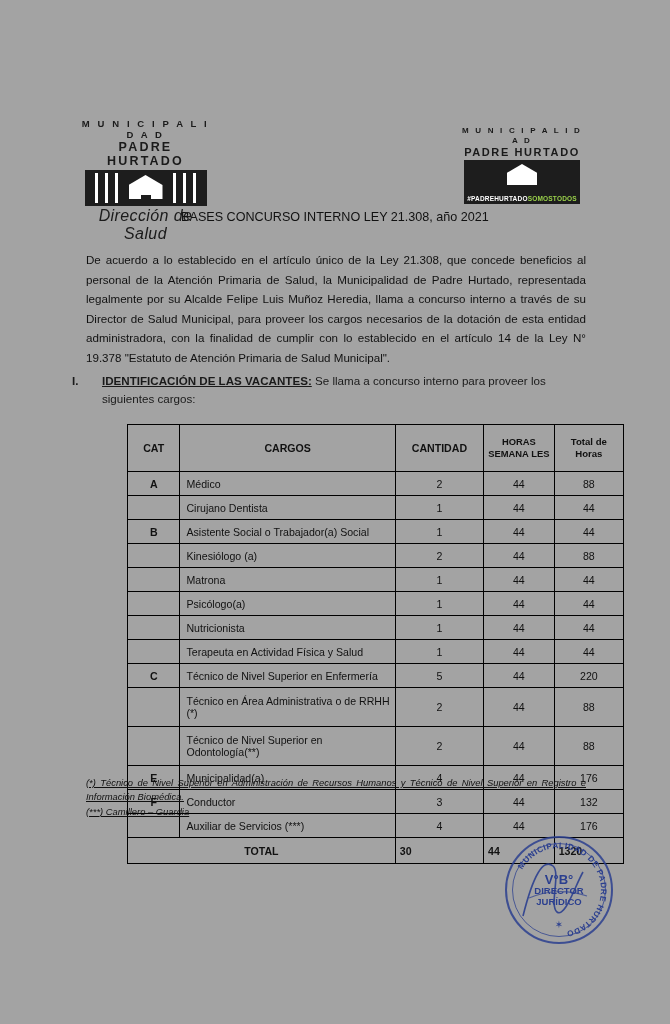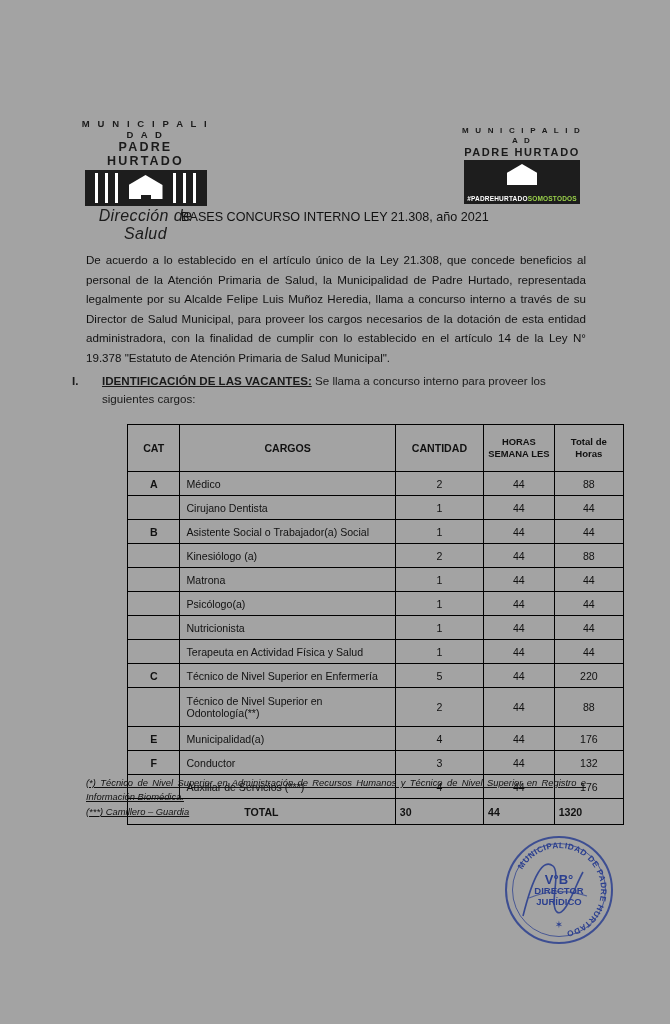--- a/index.html
+++ b/index.html
@@ -424,20 +424,27 @@
         <td class="num">1</td>
         <td class="num">44</td>
         <td class="num">44</td>
       </tr>
       <tr>
         <td class="cat">C</td>
         <td class="cargo">Técnico de Nivel Superior en Enfermería</td>
         <td class="num">5</td>
         <td class="num">44</td>
         <td class="num">220</td>
+      </tr>
+      <tr>
+        <td class="cat"></td>
+        <td class="cargo tall2">Técnico en Área Administrativa o de RRHH (*)</td>
+        <td class="num">2</td>
+        <td class="num">44</td>
+        <td class="num">88</td>
       </tr>
       <tr>
         <td class="cat"></td>
         <td class="cargo tall3">Técnico de Nivel Superior en Odontología(**)</td>
         <td class="num">2</td>
         <td class="num">44</td>
         <td class="num">88</td>
       </tr>
       <tr>
         <td class="cat">E</td>

